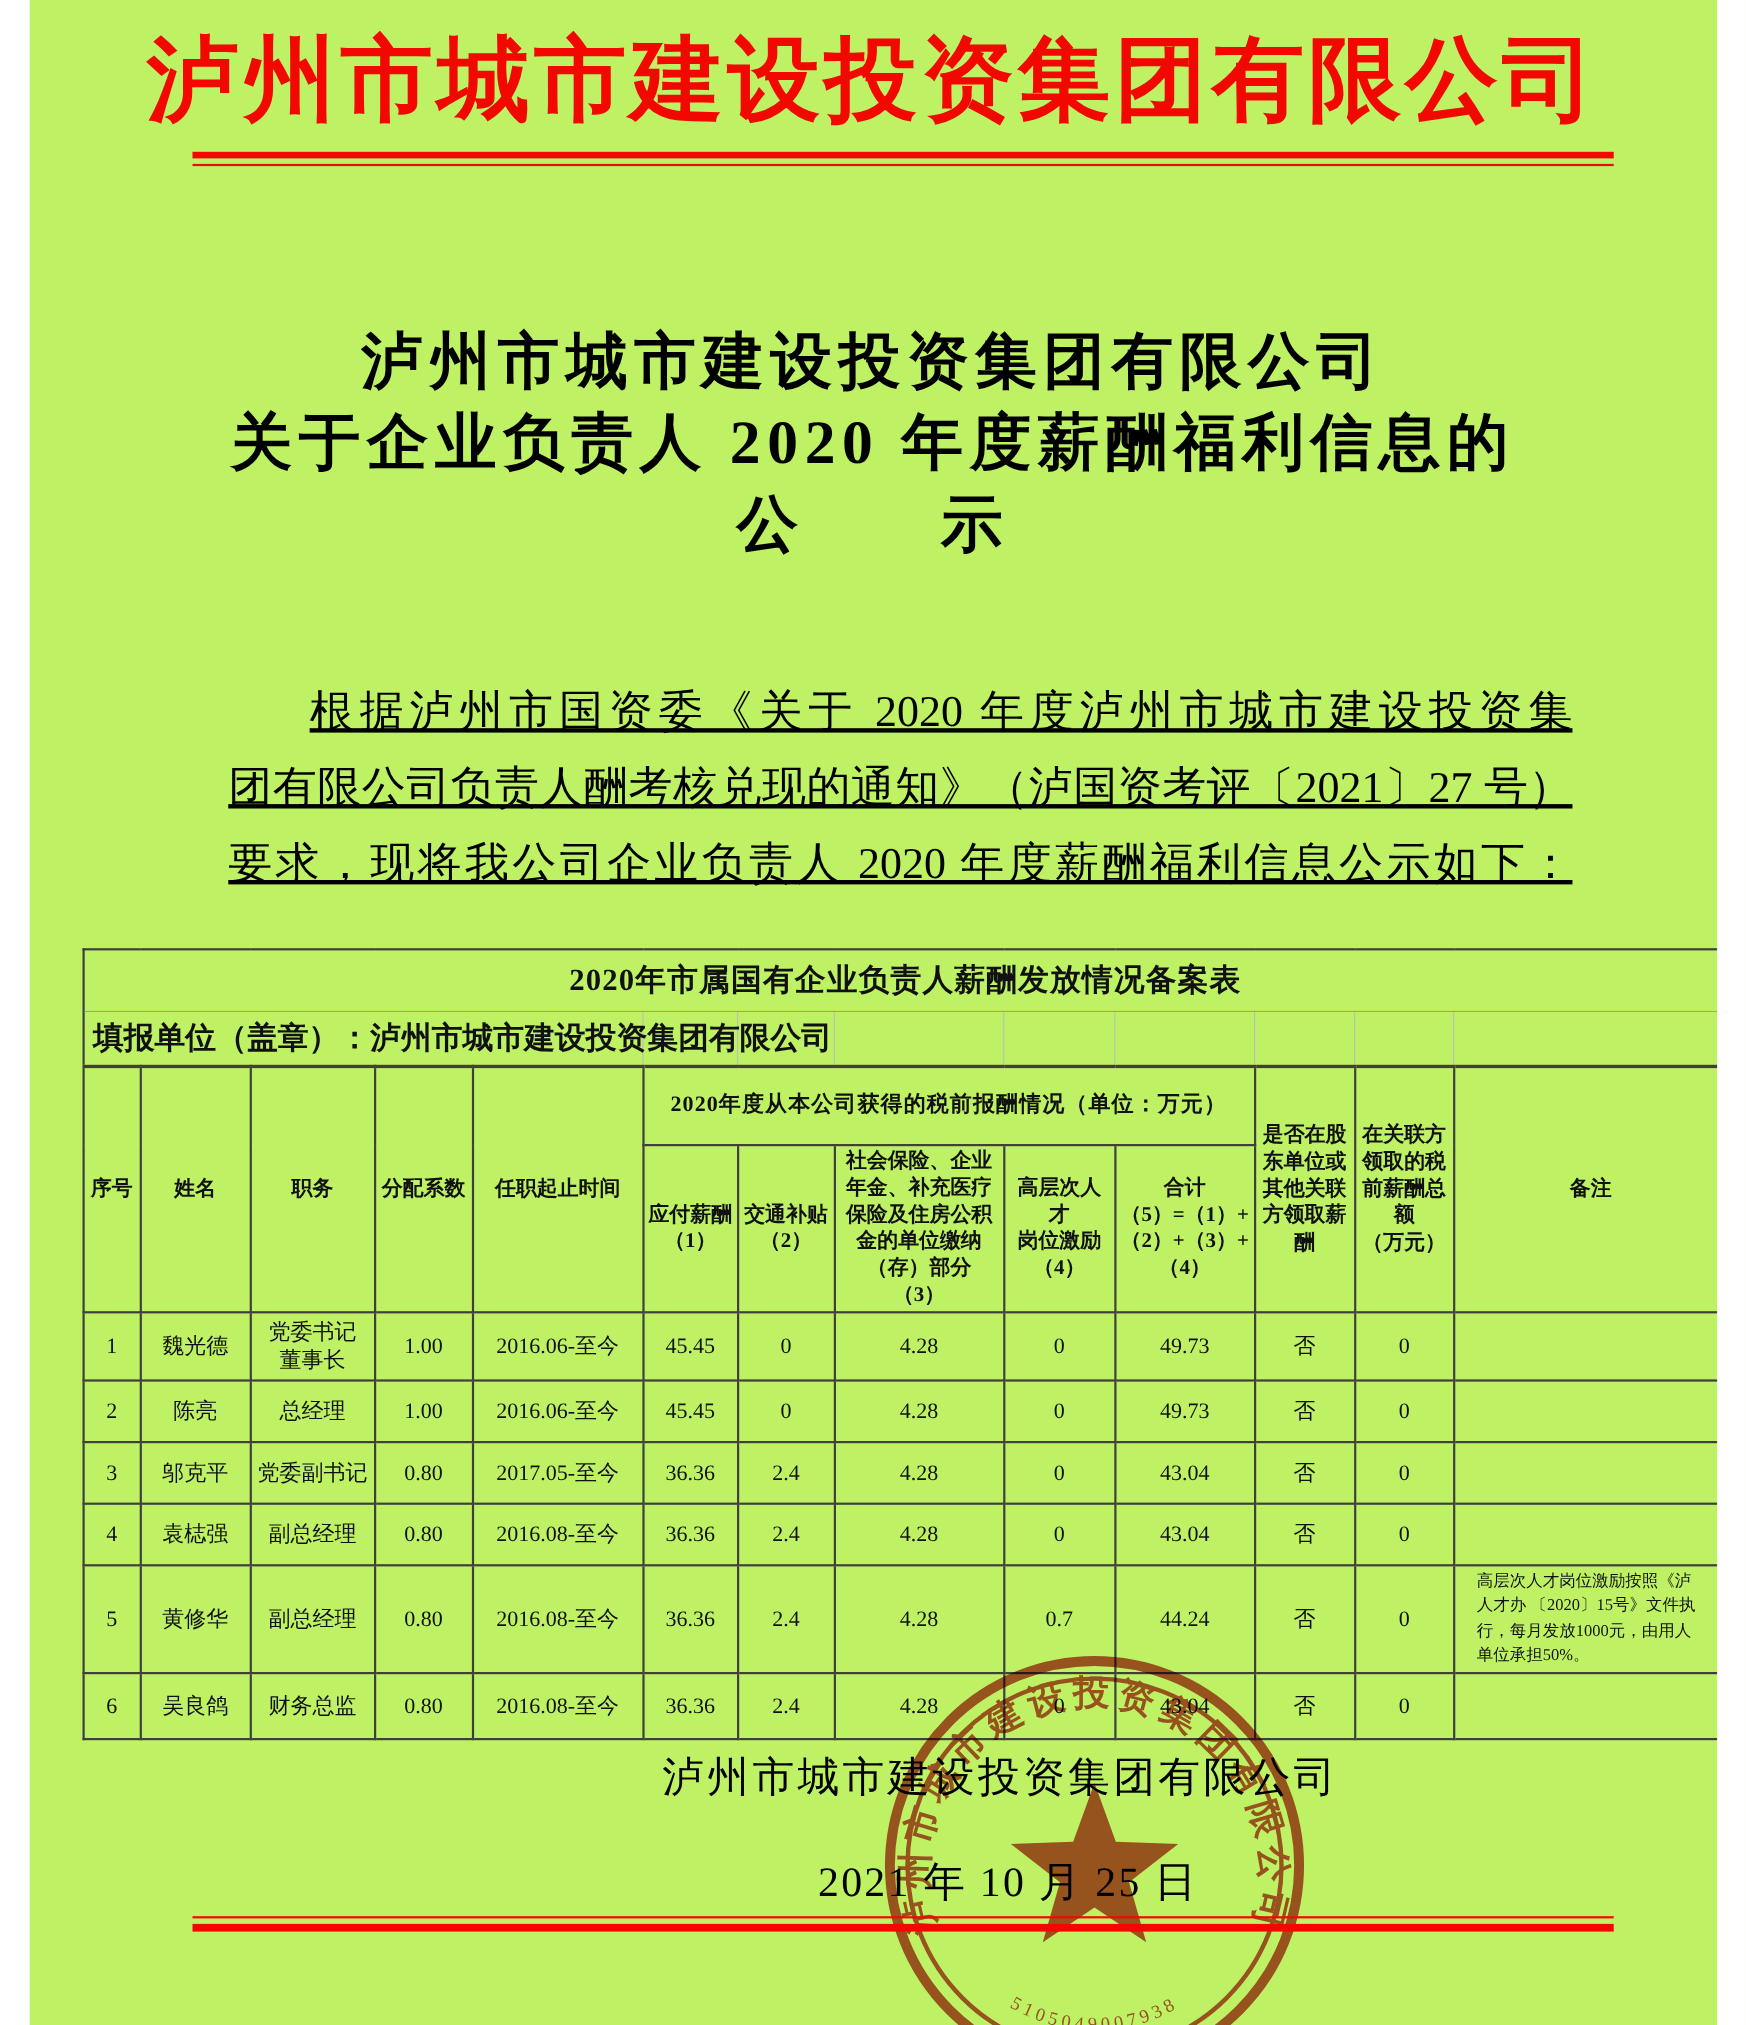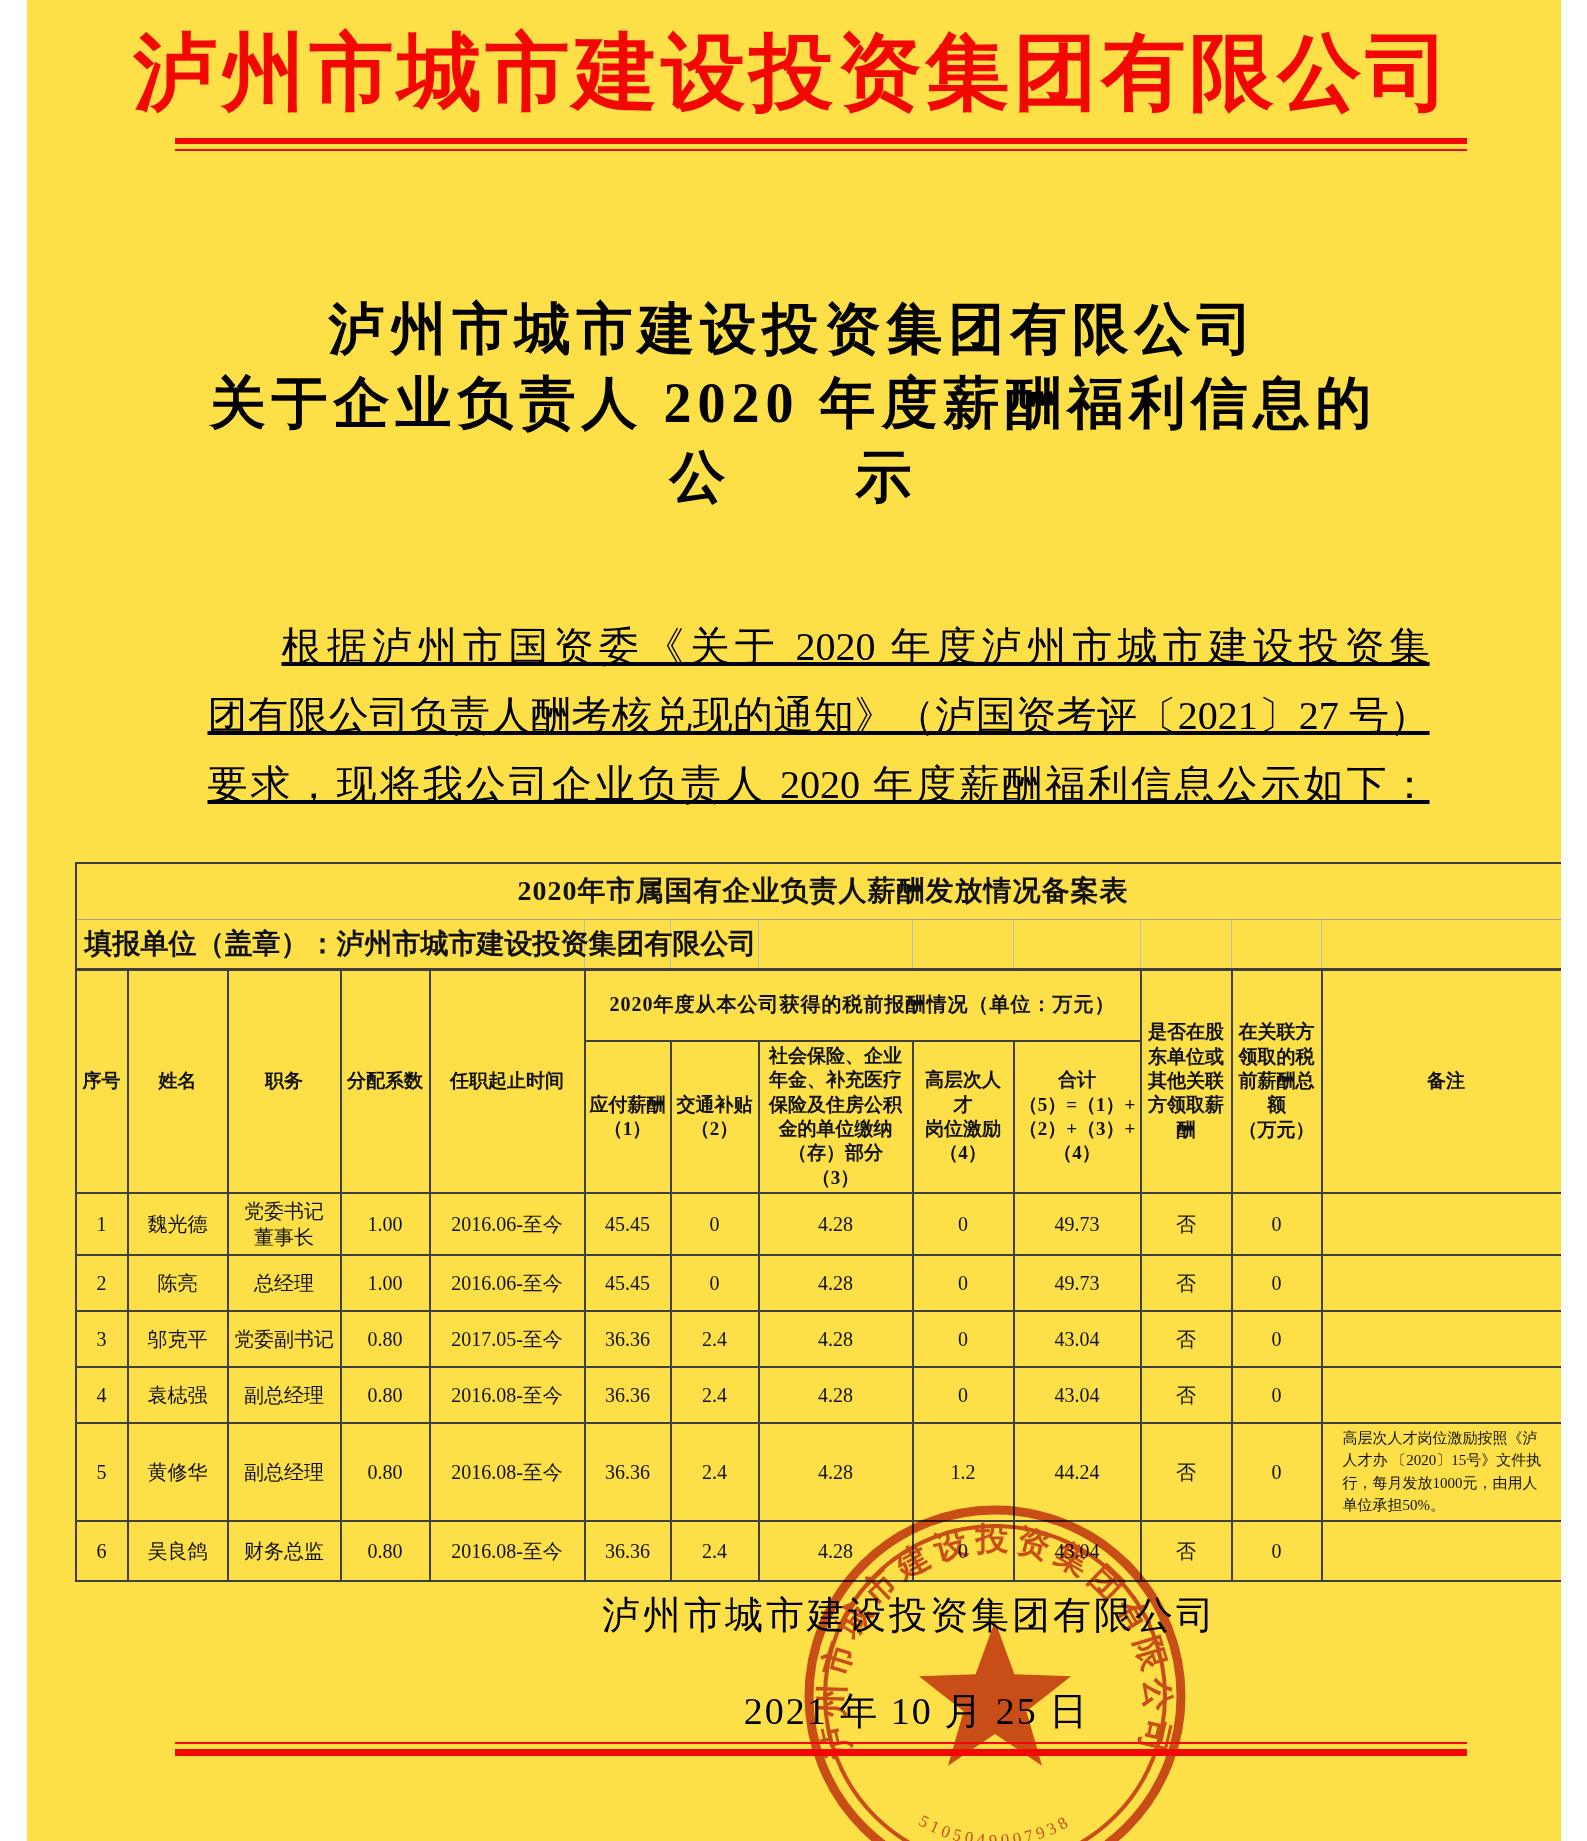--- a/index.html
+++ b/index.html
@@ -5,21 +5,21 @@
   :root{
     --accent-red:#f20800;
     --stamp-red:#c23b2e;
     --line-dark:#3f3f3f;
     --line-light:#bdbdbd;
   }
   *{box-sizing:border-box;}
   html,body{margin:0;padding:0;background:#ffffff;}
   .page{
     position:relative;width:1534px;height:1841px;margin:0 auto;
-    background:#fde047;overflow:hidden;
+    background:#bef264;overflow:hidden;
     font-family:"Liberation Serif","DejaVu Serif",serif;color:#111;
   }
   
   .letterhead{
     position:absolute;top:16px;left:0;width:100%;
     text-align:center;font-size:84px;font-weight:700;letter-spacing:4px;
     color:var(--accent-red);white-space:nowrap;
   }
   .rule{position:absolute;left:148px;width:1292px;background:var(--accent-red);}
   .rule-thick-top{top:138px;height:6px;}
@@ -250,21 +250,21 @@
         </tr>
         <tr>
           <td>5</td>
           <td>黄修华</td>
           <td>副总经理</td>
           <td>0.80</td>
           <td>2016.08-至今</td>
           <td>36.36</td>
           <td>2.4</td>
           <td>4.28</td>
-          <td>1.2</td>
+          <td>0.7</td>
           <td>44.24</td>
           <td>否</td>
           <td>0</td>
           <td class="remark">高层次人才岗位激励按照《泸人才办 〔2020〕15号》文件执行，每月发放1000元，由用人单位承担50%。</td>
         </tr>
         <tr>
           <td>6</td>
           <td>吴良鸽</td>
           <td>财务总监</td>
           <td>0.80</td>

